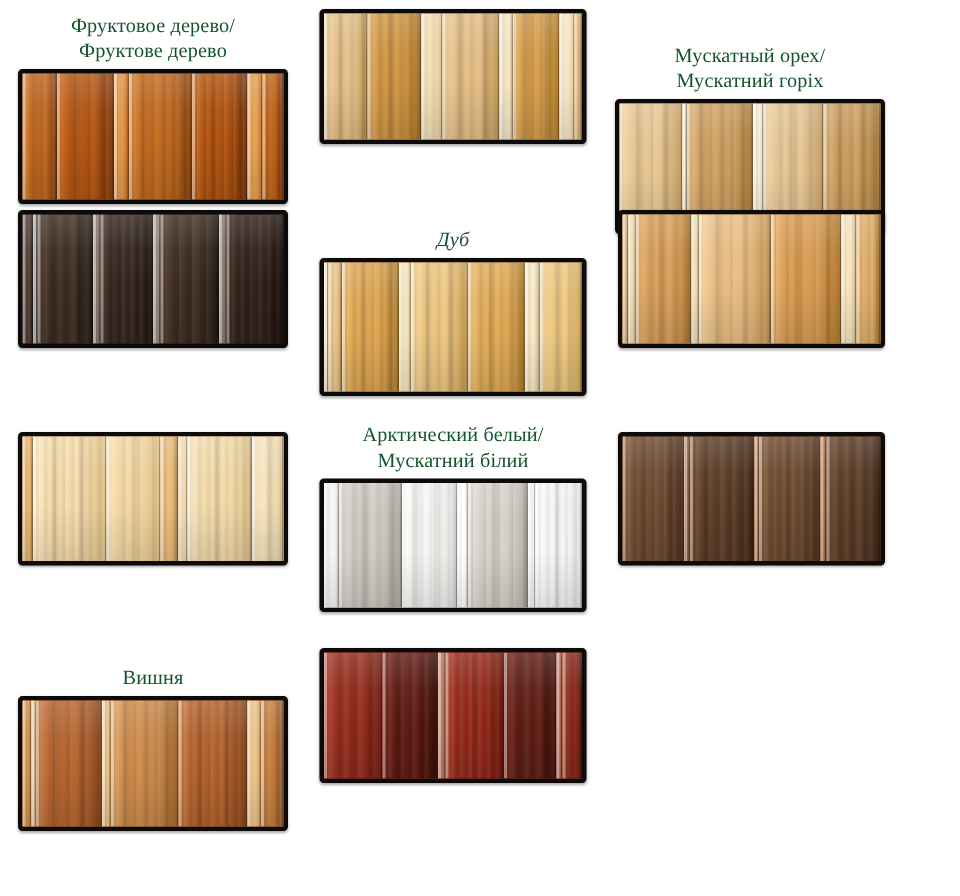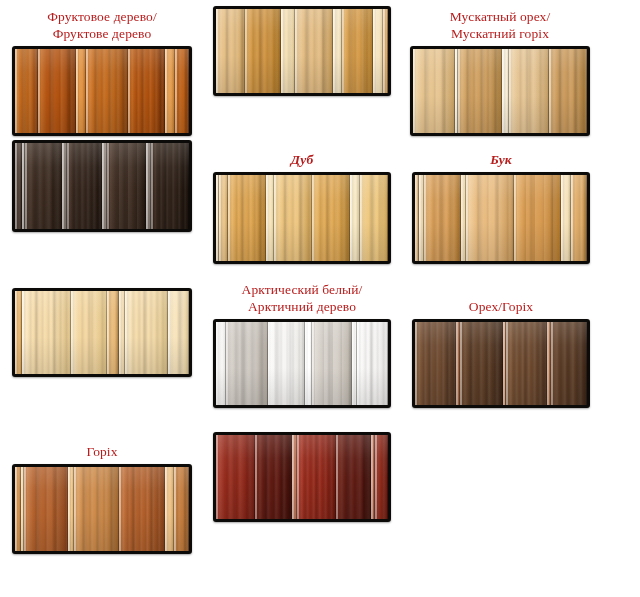--- a/index.html
+++ b/index.html
@@ -25,28 +25,27 @@
     position: absolute;
     display: flex;
     flex-direction: column;
     align-items: center;
   }
   .swatch-label {
     font-family: "Liberation Serif", "DejaVu Serif", serif;
     font-size: 13.5px;
     line-height: 17px;
     text-align: center;
-    color: #b91c1c;
+    color: #14532d;
     white-space: pre-line;
     margin-bottom: 4px;
     letter-spacing: 0.1px;
   }
   .swatch-label.italic {
     font-style: italic;
-    font-weight: bold;
   }
   .swatch-frame {
     position: relative;
     border: 3px solid #0d0b0a;
     border-radius: 3px;
     box-sizing: border-box;
     overflow: hidden;
     box-shadow: 0 1px 2px rgba(0,0,0,0.35);
     background: #2b2b2b;
   }
@@ -175,21 +174,21 @@
           <div class="plank" style="flex: 3 0 0px; background: rgb(224, 177, 116);">
             <div class="grain" style="background: repeating-linear-gradient(90deg, rgba(0, 0, 0, 0) 0px, rgba(0, 0, 0, 0.07) 3px, rgba(255, 255, 255, 0.07) 3px, rgba(0, 0, 0, 0) 9px), repeating-linear-gradient(90deg, rgba(0, 0, 0, 0) 0px, rgba(0, 0, 0, 0) 15px, rgba(0, 0, 0, 0.11) 17px, rgba(0, 0, 0, 0) 21px), linear-gradient(90deg, rgb(238, 199, 150) 0%, rgb(224, 177, 116) 22%, rgb(224, 177, 116) 62%, rgb(185, 138, 68) 100%);"></div>
             <div class="edge-left"></div>
             <div class="edge-right"></div>
           </div>
         </div>
         <div class="gloss"></div>
       </div>
     </div>
     <div class="swatch-cell" style="left: 410px; top: 6px; width: 180px;">
-      <div class="swatch-label" style="height: 36px; display: flex; flex-direction: column; justify-content: flex-end; width: 100%;">Мускатный орех/
+      <div class="swatch-label" style="height: 36px; display: flex; flex-direction: column; justify-content: flex-end; width: 100%; margin-top: 20px;">Мускатный орех/
 Мускатний горіх</div>
       <div class="swatch-frame" style="width: 180px; height: 90px; border-color: rgb(13, 11, 10); background: rgb(213, 169, 111);">
         <div class="swatch-panels">
           <div class="plank" style="flex: 24 0 0px; background: rgb(230, 196, 143);">
             <div class="grain" style="background: repeating-linear-gradient(90deg, rgba(0, 0, 0, 0) 0px, rgba(0, 0, 0, 0.07) 2px, rgba(255, 255, 255, 0.07) 3px, rgba(0, 0, 0, 0) 10px), repeating-linear-gradient(90deg, rgba(0, 0, 0, 0) 0px, rgba(0, 0, 0, 0) 11px, rgba(0, 0, 0, 0.11) 13px, rgba(0, 0, 0, 0) 17px), linear-gradient(90deg, rgb(242, 217, 173) 0%, rgb(230, 196, 143) 22%, rgb(230, 196, 143) 62%, rgb(196, 157, 95) 100%);"></div>
             <div class="edge-left"></div>
             <div class="edge-right"></div>
           </div>
           <div class="plank" style="flex: 2 0 0px; background: rgb(247, 236, 212);">
             <div class="grain" style="background: repeating-linear-gradient(90deg, rgba(0, 0, 0, 0) 0px, rgba(0, 0, 0, 0.07) 3px, rgba(255, 255, 255, 0.07) 3px, rgba(0, 0, 0, 0) 9px), repeating-linear-gradient(90deg, rgba(0, 0, 0, 0) 0px, rgba(0, 0, 0, 0) 15px, rgba(0, 0, 0, 0.11) 17px, rgba(0, 0, 0, 0) 21px), linear-gradient(90deg, rgb(253, 246, 232) 0%, rgb(247, 236, 212) 22%, rgb(247, 236, 212) 62%, rgb(221, 202, 169) 100%);"></div>
@@ -314,21 +313,20 @@
           <div class="plank" style="flex: 16 0 0px; background: rgb(238, 200, 127);">
             <div class="grain" style="background: repeating-linear-gradient(90deg, rgba(0, 0, 0, 0) 0px, rgba(0, 0, 0, 0.07) 1px, rgba(255, 255, 255, 0.07) 6px, rgba(0, 0, 0, 0) 9px), repeating-linear-gradient(90deg, rgba(0, 0, 0, 0) 0px, rgba(0, 0, 0, 0) 10px, rgba(0, 0, 0, 0.11) 12px, rgba(0, 0, 0, 0) 16px), linear-gradient(90deg, rgb(248, 221, 166) 0%, rgb(238, 200, 127) 22%, rgb(238, 200, 127) 62%, rgb(201, 159, 81) 100%);"></div>
             <div class="edge-left"></div>
             <div class="edge-right"></div>
           </div>
         </div>
         <div class="gloss"></div>
       </div>
     </div>
     <div class="swatch-cell" style="left: 412px; top: 140px; width: 178px;">
-      <div class="swatch-label italic" style="height: 28px; display: flex; flex-direction: column; justify-content: flex-end; width: 100%;">Бук</div>
       <div class="swatch-frame" style="width: 178px; height: 92px; border-color: rgb(13, 11, 10); background: rgb(213, 154, 85);">
         <div class="swatch-panels">
           <div class="plank" style="flex: 2 0 0px; background: rgb(229, 185, 126);">
             <div class="grain" style="background: repeating-linear-gradient(90deg, rgba(0, 0, 0, 0) 0px, rgba(0, 0, 0, 0.07) 2px, rgba(255, 255, 255, 0.07) 5px, rgba(0, 0, 0, 0) 6px), repeating-linear-gradient(90deg, rgba(0, 0, 0, 0) 0px, rgba(0, 0, 0, 0) 17px, rgba(0, 0, 0, 0.11) 19px, rgba(0, 0, 0, 0) 23px), linear-gradient(90deg, rgb(242, 211, 162) 0%, rgb(229, 185, 126) 22%, rgb(229, 185, 126) 62%, rgb(189, 143, 77) 100%);"></div>
             <div class="edge-left"></div>
             <div class="edge-right"></div>
           </div>
           <div class="plank" style="flex: 3 0 0px; background: rgb(246, 224, 182);">
             <div class="grain" style="background: repeating-linear-gradient(90deg, rgba(0, 0, 0, 0) 0px, rgba(0, 0, 0, 0.07) 1px, rgba(255, 255, 255, 0.07) 6px, rgba(0, 0, 0, 0) 9px), repeating-linear-gradient(90deg, rgba(0, 0, 0, 0) 0px, rgba(0, 0, 0, 0) 10px, rgba(0, 0, 0, 0.11) 12px, rgba(0, 0, 0, 0) 16px), linear-gradient(90deg, rgb(252, 239, 215) 0%, rgb(246, 224, 182) 22%, rgb(246, 224, 182) 62%, rgb(220, 196, 140) 100%);"></div>
             <div class="edge-left"></div>
@@ -405,21 +403,21 @@
             <div class="grain" style="background: repeating-linear-gradient(90deg, rgba(0, 0, 0, 0) 0px, rgba(0, 0, 0, 0.07) 1px, rgba(255, 255, 255, 0.07) 6px, rgba(0, 0, 0, 0) 9px), repeating-linear-gradient(90deg, rgba(0, 0, 0, 0) 0px, rgba(0, 0, 0, 0) 10px, rgba(0, 0, 0, 0.11) 12px, rgba(0, 0, 0, 0) 16px), linear-gradient(90deg, rgb(254, 243, 218) 0%, rgb(248, 228, 187) 22%, rgb(248, 228, 187) 62%, rgb(223, 201, 151) 100%);"></div>
             <div class="edge-left"></div>
             <div class="edge-right"></div>
           </div>
         </div>
         <div class="gloss"></div>
       </div>
     </div>
     <div class="swatch-cell" style="left: 213px; top: 282px; width: 178px;">
       <div class="swatch-label" style="height: 33px; display: flex; flex-direction: column; justify-content: flex-end; width: 100%;">Арктический белый/
-Арктичний дерево</div>
+Мускатний білий</div>
       <div class="swatch-frame" style="width: 178px; height: 89px; border-color: rgb(13, 11, 10); background: rgb(243, 242, 240);">
         <div class="swatch-panels">
           <div class="plank" style="flex: 6 0 0px; background: rgb(247, 246, 244);">
             <div class="grain" style="background: repeating-linear-gradient(90deg, rgba(0, 0, 0, 0) 0px, rgba(0, 0, 0, 0.07) 1px, rgba(255, 255, 255, 0.07) 6px, rgba(0, 0, 0, 0) 9px), repeating-linear-gradient(90deg, rgba(0, 0, 0, 0) 0px, rgba(0, 0, 0, 0) 10px, rgba(0, 0, 0, 0.11) 12px, rgba(0, 0, 0, 0) 16px), linear-gradient(90deg, rgb(254, 254, 254) 0%, rgb(247, 246, 244) 22%, rgb(247, 246, 244) 62%, rgb(226, 224, 221) 100%);"></div>
             <div class="edge-left"></div>
             <div class="edge-right"></div>
           </div>
           <div class="plank" style="flex: 24 0 0px; background: rgb(207, 201, 194);">
             <div class="grain" style="background: repeating-linear-gradient(90deg, rgba(0, 0, 0, 0) 0px, rgba(0, 0, 0, 0.07) 2px, rgba(255, 255, 255, 0.07) 6px, rgba(0, 0, 0, 0) 8px), repeating-linear-gradient(90deg, rgba(0, 0, 0, 0) 0px, rgba(0, 0, 0, 0) 14px, rgba(0, 0, 0, 0.11) 16px, rgba(0, 0, 0, 0) 20px), linear-gradient(90deg, rgb(224, 218, 211) 0%, rgb(207, 201, 194) 22%, rgb(207, 201, 194) 62%, rgb(176, 169, 159) 100%);"></div>
             <div class="edge-left"></div>
@@ -448,21 +446,20 @@
           <div class="plank" style="flex: 18 0 0px; background: rgb(247, 246, 245);">
             <div class="grain" style="background: repeating-linear-gradient(90deg, rgba(0, 0, 0, 0) 0px, rgba(0, 0, 0, 0.07) 3px, rgba(255, 255, 255, 0.07) 4px, rgba(0, 0, 0, 0) 6px), repeating-linear-gradient(90deg, rgba(0, 0, 0, 0) 0px, rgba(0, 0, 0, 0) 12px, rgba(0, 0, 0, 0.11) 14px, rgba(0, 0, 0, 0) 18px), linear-gradient(90deg, rgb(254, 254, 253) 0%, rgb(247, 246, 245) 22%, rgb(247, 246, 245) 62%, rgb(225, 223, 220) 100%);"></div>
             <div class="edge-left"></div>
             <div class="edge-right"></div>
           </div>
         </div>
         <div class="gloss"></div>
       </div>
     </div>
     <div class="swatch-cell" style="left: 412px; top: 288px; width: 178px;">
-      <div class="swatch-label" style="height: 27px; display: flex; flex-direction: column; justify-content: flex-end; width: 100%;">Орех/Горіх</div>
       <div class="swatch-frame" style="width: 178px; height: 89px; border-color: rgb(13, 11, 10); background: rgb(109, 74, 47);">
         <div class="swatch-panels">
           <div class="plank" style="flex: 24 0 0px; background: rgb(111, 75, 49);">
             <div class="grain" style="background: repeating-linear-gradient(90deg, rgba(0, 0, 0, 0) 0px, rgba(0, 0, 0, 0.07) 3px, rgba(255, 255, 255, 0.07) 4px, rgba(0, 0, 0, 0) 6px), repeating-linear-gradient(90deg, rgba(0, 0, 0, 0) 0px, rgba(0, 0, 0, 0) 12px, rgba(0, 0, 0, 0.11) 14px, rgba(0, 0, 0, 0) 18px), linear-gradient(90deg, rgb(140, 99, 66) 0%, rgb(111, 75, 49) 22%, rgb(111, 75, 49) 62%, rgb(77, 50, 32) 100%);"></div>
             <div class="edge-left"></div>
             <div class="edge-right"></div>
           </div>
           <div class="plank" style="flex: 2 0 0px; background: rgb(168, 100, 60);">
             <div class="grain" style="background: repeating-linear-gradient(90deg, rgba(0, 0, 0, 0) 0px, rgba(0, 0, 0, 0.07) 1px, rgba(255, 255, 255, 0.07) 4px, rgba(0, 0, 0, 0) 10px), repeating-linear-gradient(90deg, rgba(0, 0, 0, 0) 0px, rgba(0, 0, 0, 0) 16px, rgba(0, 0, 0, 0.11) 18px, rgba(0, 0, 0, 0) 22px), linear-gradient(90deg, rgb(192, 126, 84) 0%, rgb(168, 100, 60) 22%, rgb(168, 100, 60) 62%, rgb(123, 69, 38) 100%);"></div>
             <div class="edge-left"></div>
@@ -491,21 +488,21 @@
           <div class="plank" style="flex: 21 0 0px; background: rgb(91, 60, 38);">
             <div class="grain" style="background: repeating-linear-gradient(90deg, rgba(0, 0, 0, 0) 0px, rgba(0, 0, 0, 0.07) 2px, rgba(255, 255, 255, 0.07) 6px, rgba(0, 0, 0, 0) 8px), repeating-linear-gradient(90deg, rgba(0, 0, 0, 0) 0px, rgba(0, 0, 0, 0) 14px, rgba(0, 0, 0, 0.11) 16px, rgba(0, 0, 0, 0) 20px), linear-gradient(90deg, rgb(117, 78, 50) 0%, rgb(91, 60, 38) 22%, rgb(91, 60, 38) 62%, rgb(60, 38, 23) 100%);"></div>
             <div class="edge-left"></div>
             <div class="edge-right"></div>
           </div>
         </div>
         <div class="gloss"></div>
       </div>
     </div>
     <div class="swatch-cell" style="left: 12px; top: 432px; width: 180px;">
-      <div class="swatch-label" style="height: 28px; display: flex; flex-direction: column; justify-content: flex-end; width: 100%;">Горіх</div>
+      <div class="swatch-label" style="height: 28px; display: flex; flex-direction: column; justify-content: flex-end; width: 100%;">Вишня</div>
       <div class="swatch-frame" style="width: 180px; height: 90px; border-color: rgb(13, 11, 10); background: rgb(181, 100, 44);">
         <div class="swatch-panels">
           <div class="plank" style="flex: 3 0 0px; background: rgb(217, 150, 79);">
             <div class="grain" style="background: repeating-linear-gradient(90deg, rgba(0, 0, 0, 0) 0px, rgba(0, 0, 0, 0.07) 2px, rgba(255, 255, 255, 0.07) 6px, rgba(0, 0, 0, 0) 8px), repeating-linear-gradient(90deg, rgba(0, 0, 0, 0) 0px, rgba(0, 0, 0, 0) 14px, rgba(0, 0, 0, 0.11) 16px, rgba(0, 0, 0, 0) 20px), linear-gradient(90deg, rgb(236, 178, 114) 0%, rgb(217, 150, 79) 22%, rgb(217, 150, 79) 62%, rgb(171, 108, 42) 100%);"></div>
             <div class="edge-left"></div>
             <div class="edge-right"></div>
           </div>
           <div class="plank" style="flex: 2 0 0px; background: rgb(240, 201, 138);">
             <div class="grain" style="background: repeating-linear-gradient(90deg, rgba(0, 0, 0, 0) 0px, rgba(0, 0, 0, 0.07) 1px, rgba(255, 255, 255, 0.07) 3px, rgba(0, 0, 0, 0) 6px), repeating-linear-gradient(90deg, rgba(0, 0, 0, 0) 0px, rgba(0, 0, 0, 0) 7px, rgba(0, 0, 0, 0.11) 9px, rgba(0, 0, 0, 0) 13px), linear-gradient(90deg, rgb(249, 223, 176) 0%, rgb(240, 201, 138) 22%, rgb(240, 201, 138) 62%, rgb(205, 163, 95) 100%);"></div>
             <div class="edge-left"></div>

